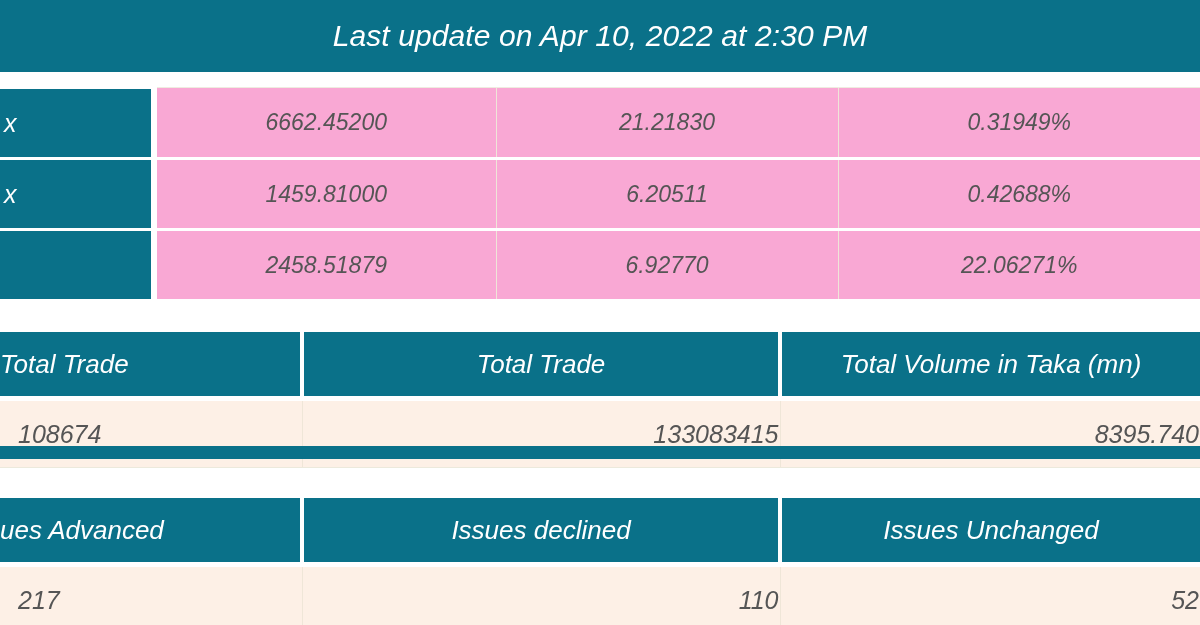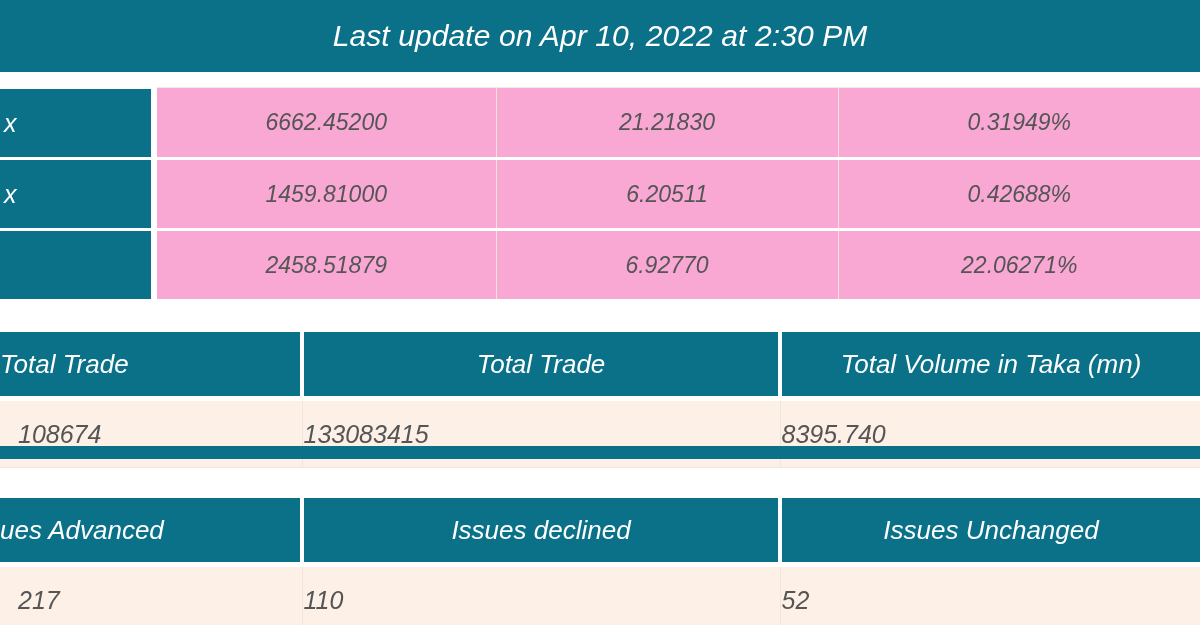--- a/index.html
+++ b/index.html
@@ -93,21 +93,21 @@
   }
   .summary-table th.clipped {
     text-align: left;
     padding-left: 0;
     margin-top: 39px;
   }
   .summary-table td {
     height: 64px;
     background: #fdf0e6;
     font-size: 25px;
-    text-align: left;
+    text-align: right;
     vertical-align: middle;
     border-right: 1px solid #efe6d8;
     border-top: 5px solid #ffffff;
     border-bottom: 1px solid #ece9dc;
   }
   .summary-table td:last-child {
     border-right: none;
   }
   .summary-table td.clipped-cell {
     text-align: left;

